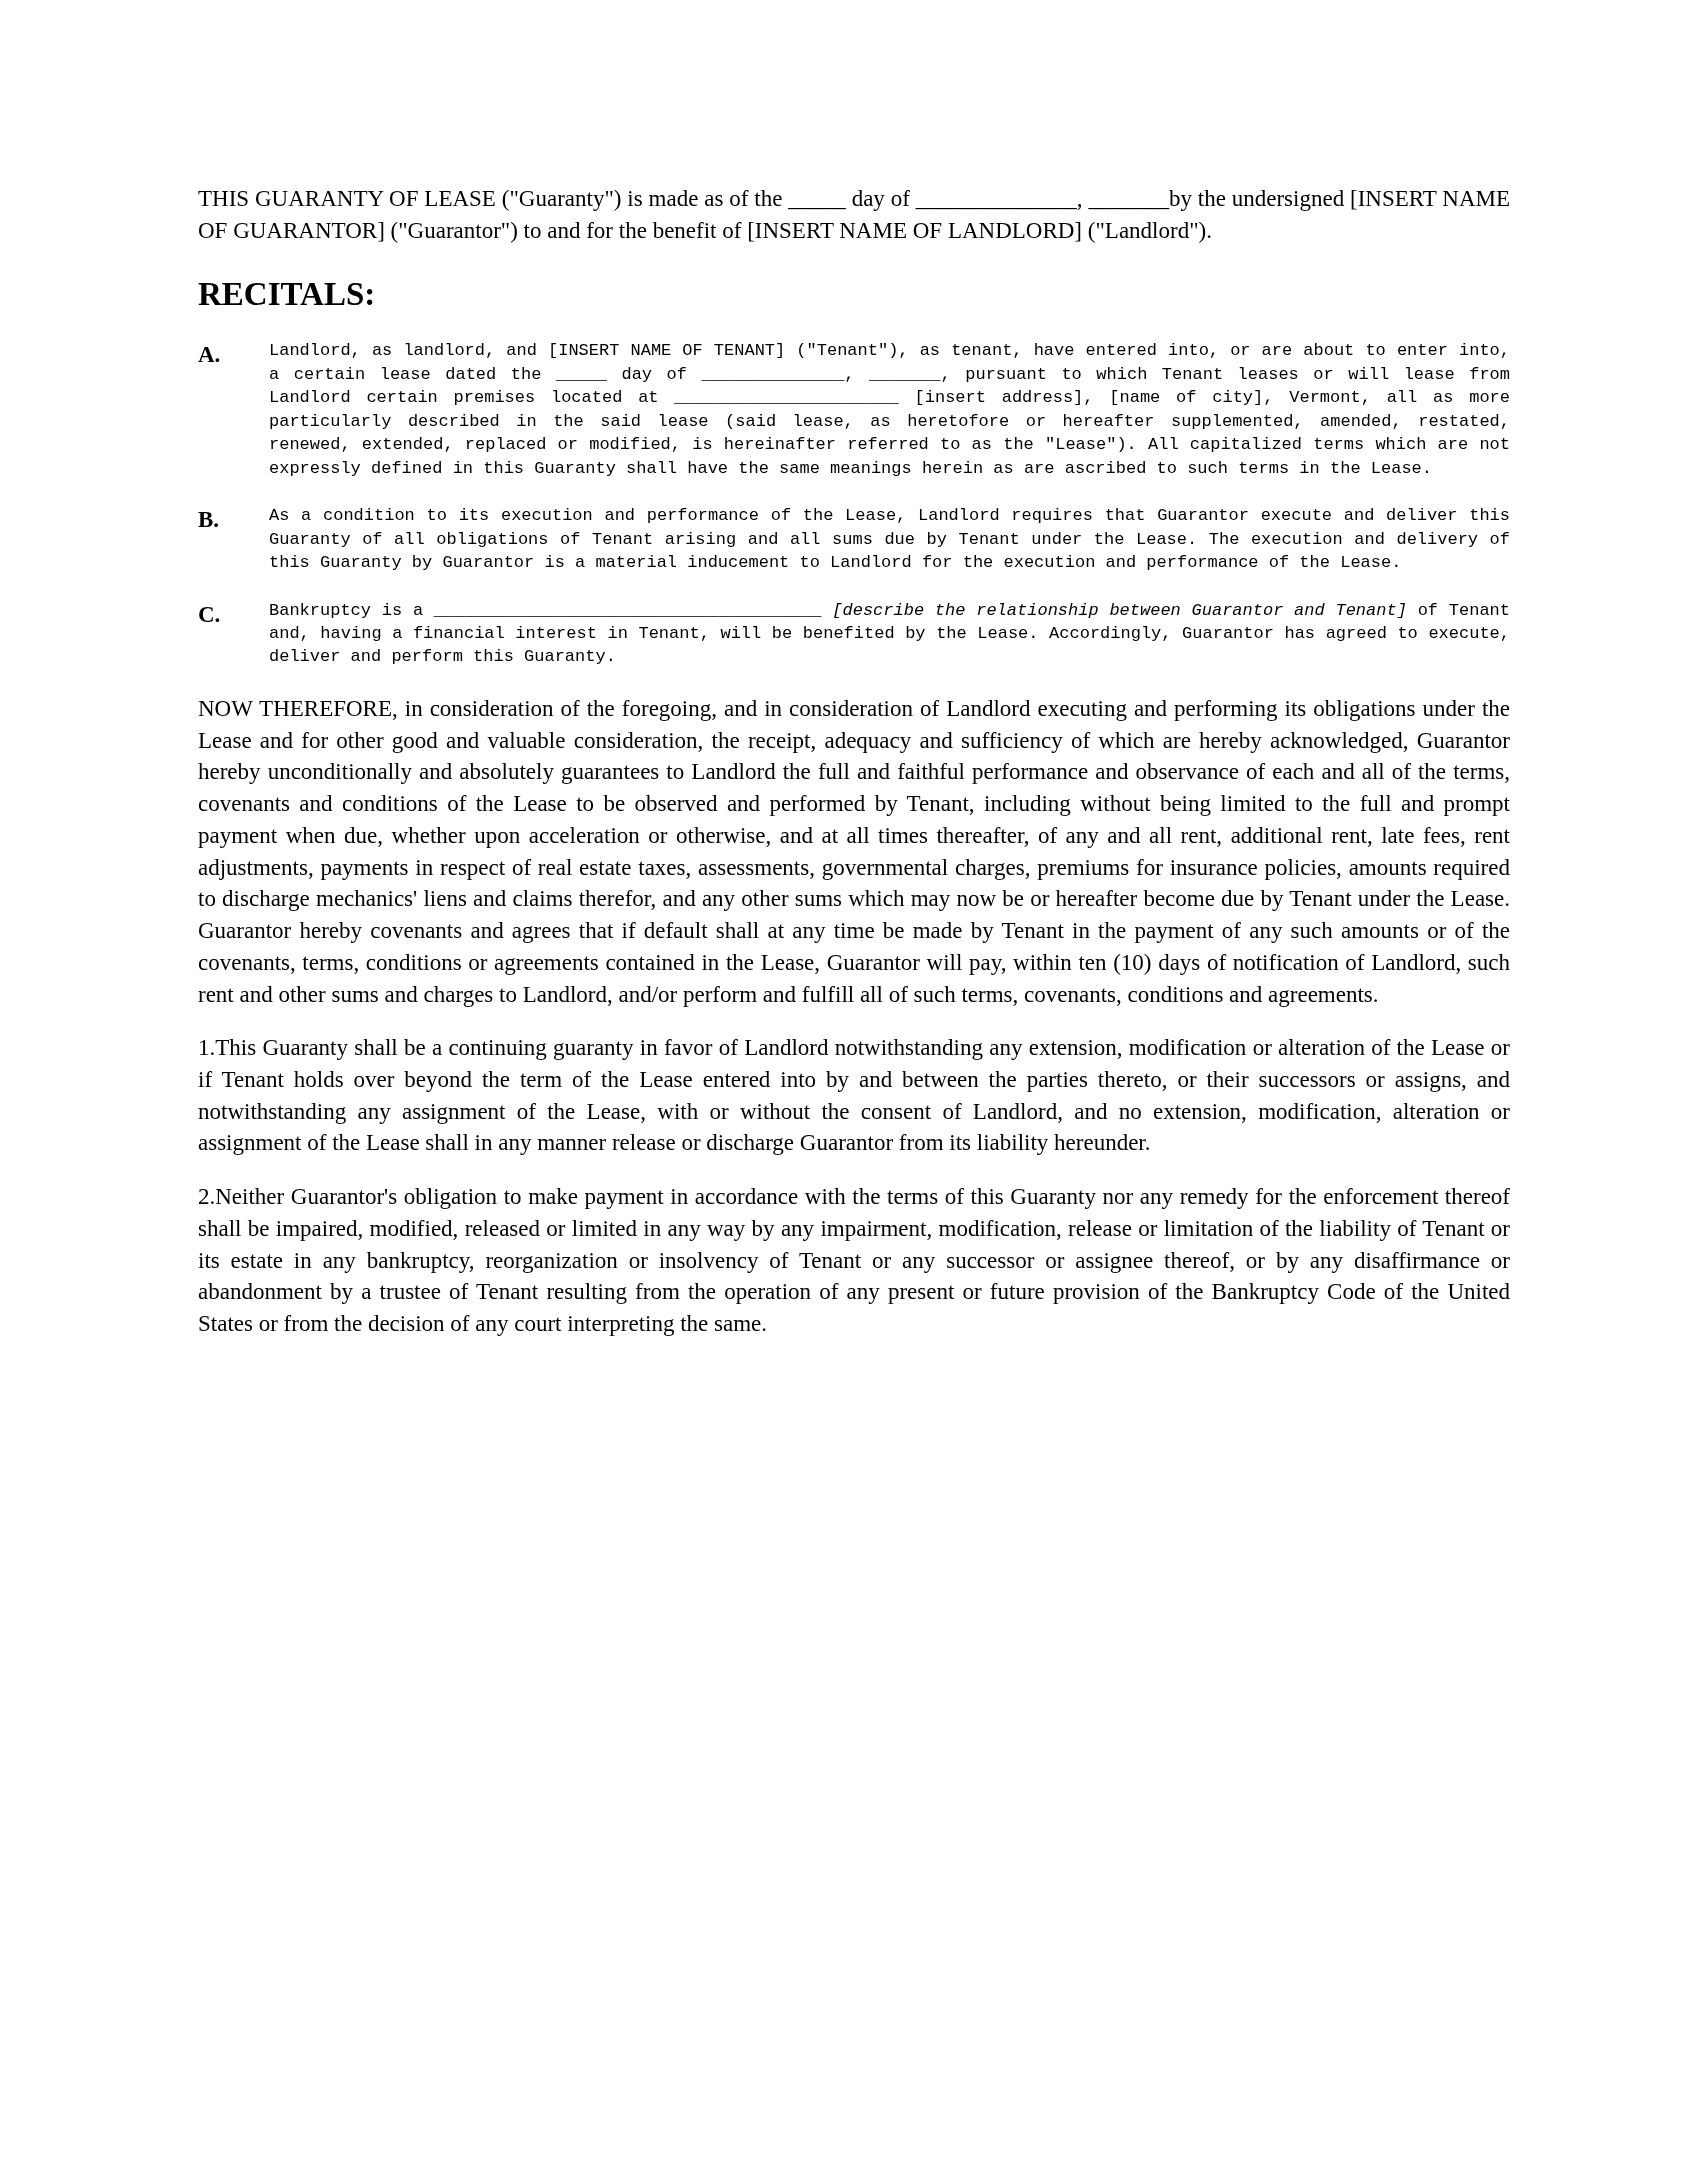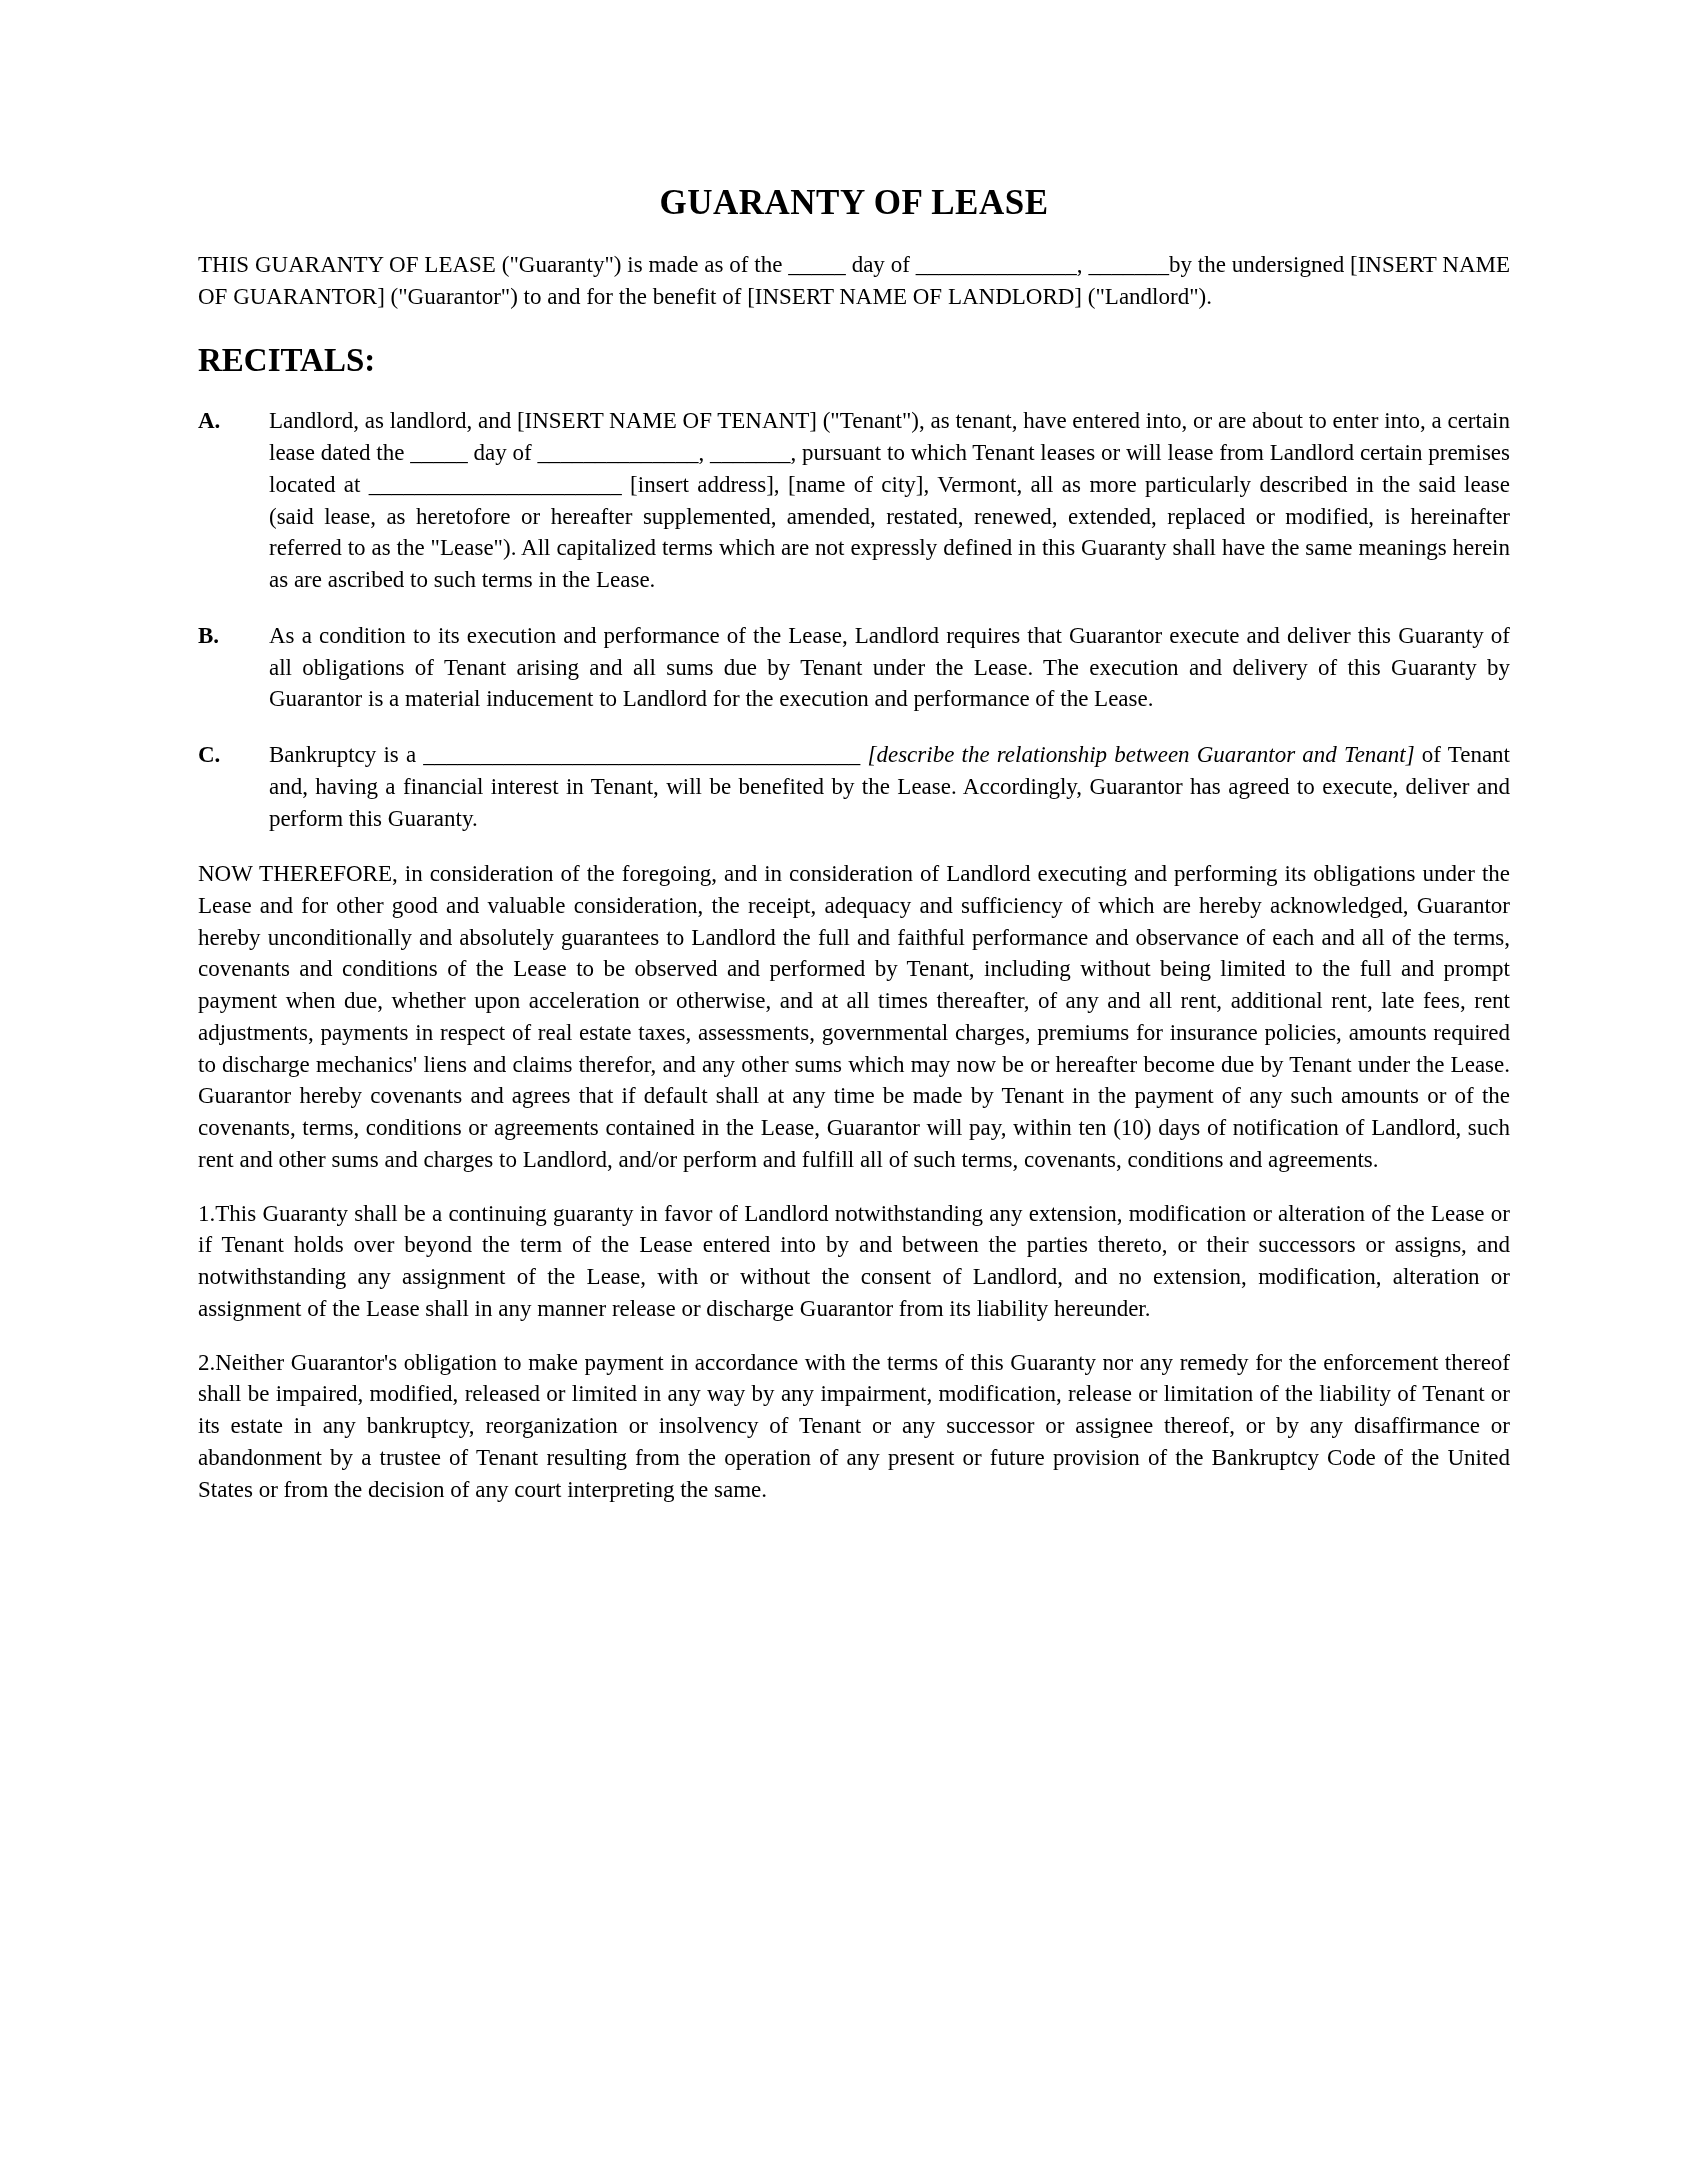--- a/index.html
+++ b/index.html
@@ -48,39 +48,38 @@
   }
   .recital-label {
     font-family: "Liberation Serif", "DejaVu Serif", serif;
     font-weight: bold;
     font-size: 23px;
     width: 71px;
     flex: 0 0 71px;
     line-height: 1.38;
   }
   .recital-body {
-    font-family: Liberation Serif, serif;
-    font-size: 23px;
+    font-family: Liberation Mono, monospace;
+    font-size: 17px;
     line-height: 1.38;
     text-align: justify;
     flex: 1 1 auto;
   }
   .italic {
     font-style: italic;
   }
   .tight {
     margin-bottom: 20px;
   }
 </style>
 </head>
 <body>
 
 <div class="page">
 
-  <h1 class="doc-title">GUARANTY OF LEASE</h1>
 
   <p class="body-text">THIS GUARANTY OF LEASE ("Guaranty") is made as of the _____ day of ______________, _______by the undersigned [INSERT NAME OF GUARANTOR] ("Guarantor") to and for the benefit of [INSERT NAME OF LANDLORD] ("Landlord").</p>
 
   <div class="recitals-head">RECITALS:</div>
 
   <div class="recital">
     <div class="recital-label">A.</div>
     <div class="recital-body">Landlord, as landlord, and [INSERT NAME OF TENANT] ("Tenant"), as tenant, have entered into, or are about to enter into, a certain lease dated the _____ day of ______________, _______, pursuant to which Tenant leases or will lease from Landlord certain premises located at ______________________ [insert address], [name of city], Vermont, all as more particularly described in the said lease (said lease, as heretofore or hereafter supplemented, amended, restated, renewed, extended, replaced or modified, is hereinafter referred to as the "Lease"). All capitalized terms which are not expressly defined in this Guaranty shall have the same meanings herein as are ascribed to such terms in the Lease.</div>
   </div>
 

